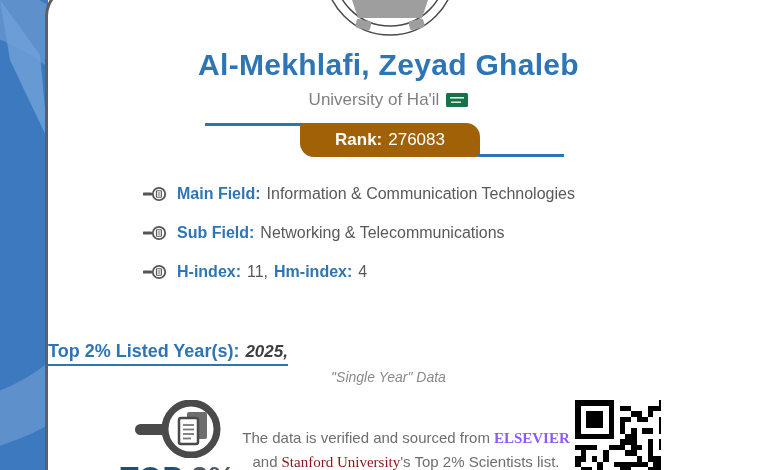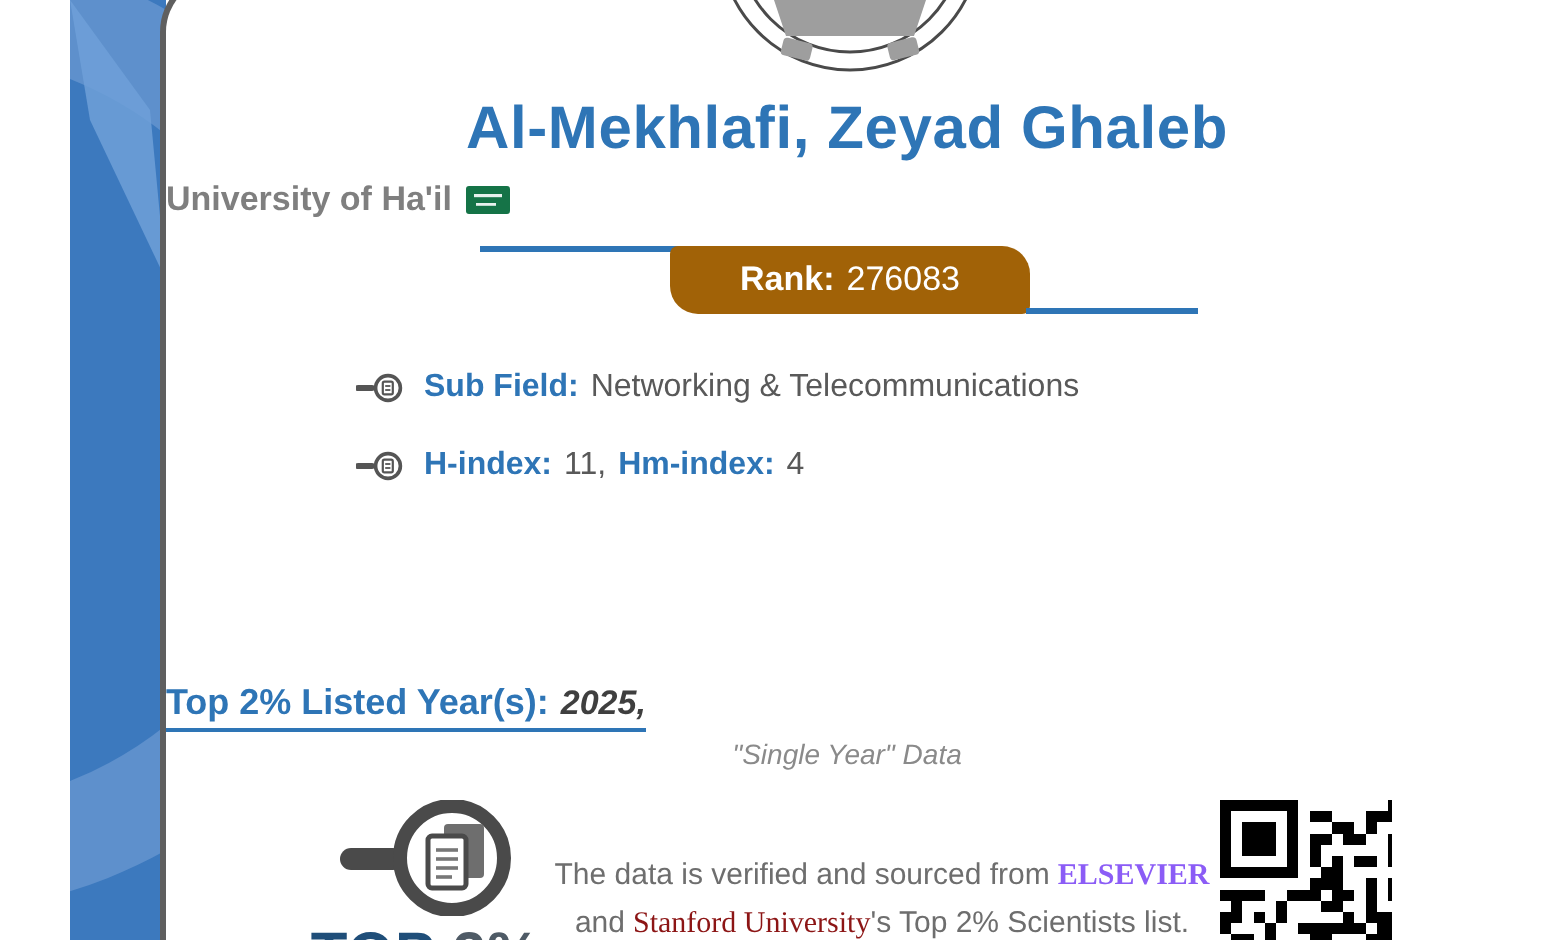--- a/index.html
+++ b/index.html
@@ -1,39 +1,39 @@
 <!DOCTYPE html>
 <html><head>
 <meta charset="utf-8">
 <style>
   * { margin:0; padding:0; box-sizing:border-box; }
   html,body { width:780px; height:470px; overflow:hidden; background:#ffffff;
     font-family:"Liberation Sans", sans-serif; }
-  .stage { position:relative; width:661px; height:470px; overflow:hidden; background:#fff;margin-left:35px; }
+  .stage { position:relative; width:661px; height:470px; overflow:hidden; background:#fff; }
 
   
   .band { position:absolute; top:0; height:470px; overflow:hidden; background:#3C79BE; }
   .band-left  { left:0; width:48px; }
   .band-right { right:0; width:51px; }
 
   
   .card { position:absolute; left:45px; top:-14px; width:690px; height:500px;
     background:#ffffff; border:3px solid #5f5f5f; border-bottom:none;
     border-radius:30px 30px 0 0; }
 
   
   .content { position:absolute; left:48px; top:0; width:681px; height:470px; }
 
   .emblem { position:absolute; left:262px; top:0; width:160px; height:60px; }
 
   .title { position:absolute; left:0; top:48px; width:100%; text-align:center;
     font-size:30px; font-weight:700; color:#2E75B6; letter-spacing:.3px; }
 
-  .affiliation { position:absolute; left:0; top:90px; width:100%; 
-    font-size:17px; font-weight:700; color:#7F7F7F; }
+  .affiliation { position:absolute; left:0; top:90px; width:100%; text-align:center;
+    font-size:17px; font-weight:400; color:#7F7F7F; }
   .flag { display:inline-block; vertical-align:-2px; margin-left:7px; }
 
   .rank-line-left  { position:absolute; left:157px; top:123px; width:99px; height:3px; background:#2E75B6; }
   .rank-badge { position:absolute; left:252px; top:123px; width:180px; height:34px;
     background:#a16207; border-radius:4px 14px 4px 14px;
     display:flex; align-items:center; justify-content:center;
     color:#ffffff; font-size:17px; }
   .rank-badge .lbl { font-weight:700; margin-right:6px; }
   .rank-line-right { position:absolute; left:430px; top:154px; width:86px; height:3px; background:#2E75B6; }
 
@@ -111,20 +111,33 @@
     </div>
 
     <div class="rank-line-left"></div>
     <div class="rank-badge">
       <span class="lbl">Rank:</span>
       <span>276083</span>
     </div>
     <div class="rank-line-right"></div>
 
     <div class="fields">
+      <div class="field-row">
+        <span class="icon">
+          <svg width="26" height="18" viewBox="0 0 26 18">
+              <line x1="1" y1="9" x2="8" y2="9" stroke="#555" stroke-width="3" stroke-linecap="round"></line>
+              <circle cx="16" cy="9" r="6.2" fill="none" stroke="#555" stroke-width="1.8"></circle>
+              <rect x="13.4" y="5.8" width="5" height="6.4" rx="0.8" fill="none" stroke="#555" stroke-width="1.1"></rect>
+              <line x1="14.6" y1="8" x2="17.2" y2="8" stroke="#555" stroke-width="0.9"></line>
+              <line x1="14.6" y1="10" x2="17.2" y2="10" stroke="#555" stroke-width="0.9"></line>
+            </svg>
+          </span>
+        <span class="lbl">Main Field:</span>
+        <span class="val">Information &amp; Communication Technologies</span>
+      </div>
       <div class="field-row">
         <span class="icon">
           <svg width="26" height="18" viewBox="0 0 26 18">
               <line x1="1" y1="9" x2="8" y2="9" stroke="#555" stroke-width="3" stroke-linecap="round"></line>
               <circle cx="16" cy="9" r="6.2" fill="none" stroke="#555" stroke-width="1.8"></circle>
               <rect x="13.4" y="5.8" width="5" height="6.4" rx="0.8" fill="none" stroke="#555" stroke-width="1.1"></rect>
               <line x1="14.6" y1="8" x2="17.2" y2="8" stroke="#555" stroke-width="0.9"></line>
               <line x1="14.6" y1="10" x2="17.2" y2="10" stroke="#555" stroke-width="0.9"></line>
             </svg>
           </span>

